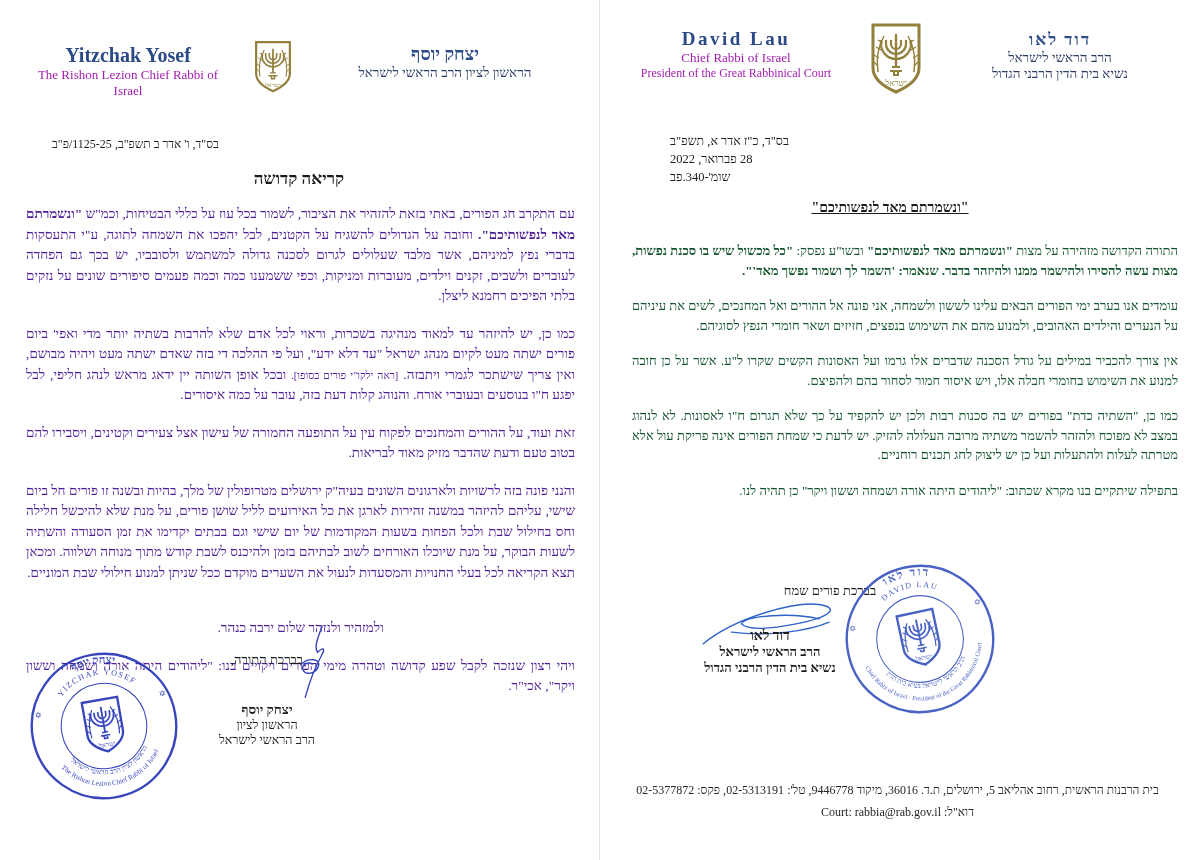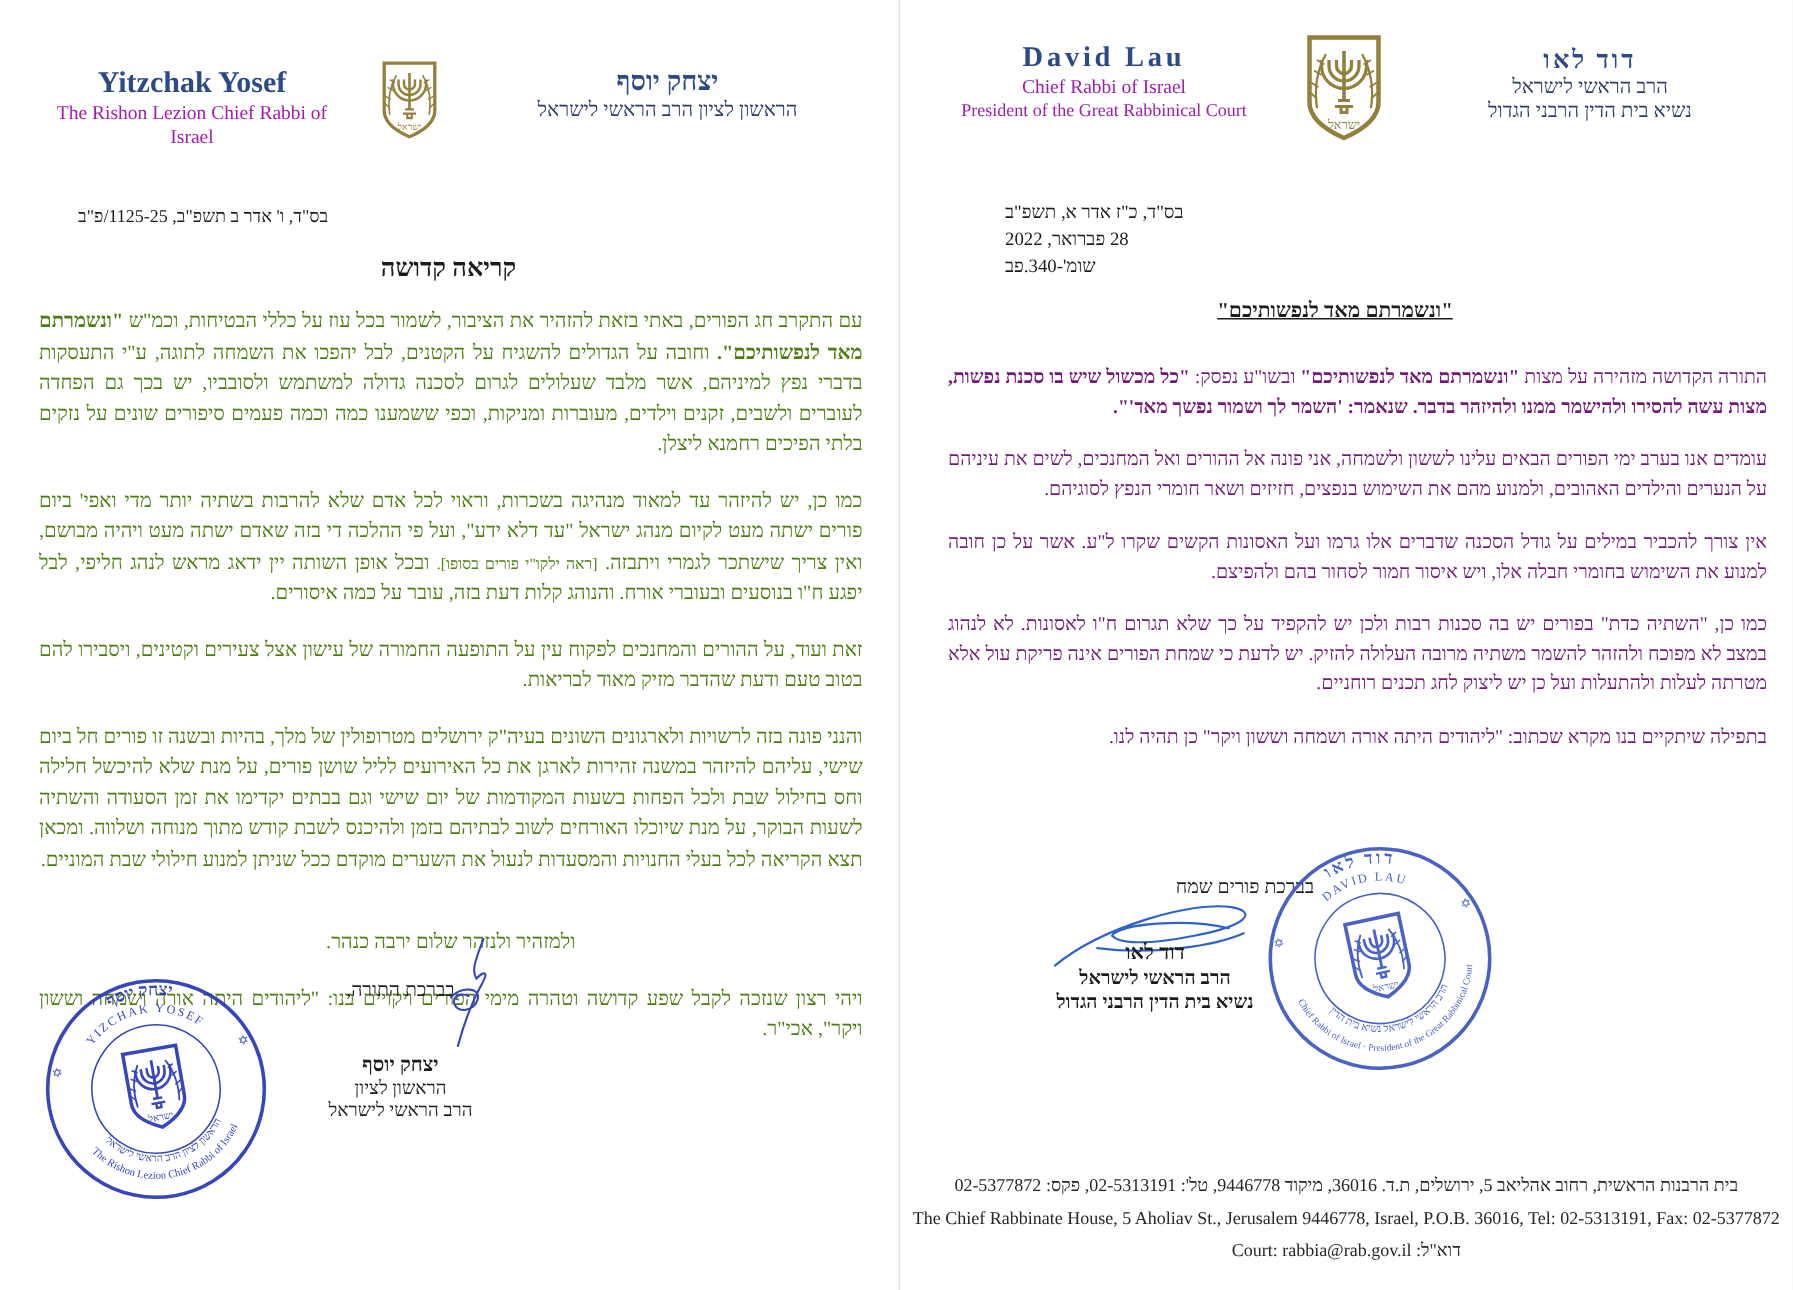--- a/index.html
+++ b/index.html
@@ -7,23 +7,23 @@
        font-family:"Liberation Serif","DejaVu Serif",serif;color:#1c1c1c;}
   .page{position:absolute;top:0;height:860px;background:#ffffff;}
   #page-left{left:0;width:694px;}
   #page-right{left:600px;width:595px;box-shadow:-1px 0 0 #e3e3e0;}
   .abs{position:absolute;}
   .he{direction:rtl;unicode-bidi:isolate;}
   .just{text-align:justify;}
   .ctr{text-align:center;}
   .b{font-weight:bold;}
   .sm{font-size:10.5px;}
-  .body-txt{font-size:13.5px;line-height:1.52;color:#4d7c0f;font-family:Liberation Serif, serif;}
+  .body-txt{font-size:13.5px;line-height:1.52;color:#4c1d95;font-family:Liberation Serif, serif;}
   .body-txt p{margin:0 0 17px 0;}
-  .rbody-txt{font-size:13px;line-height:1.5;color:#701a75;}
+  .rbody-txt{font-size:13px;line-height:1.5;color:#14532d;}
   .rbody-txt p{margin:0 0 16px 0;}
   .stamp{opacity:.92;}
   .hdr-name-en{font-size:20px;font-weight:bold;color:#2c4a87;}
   .hdr-sub-en{font-size:13px;color:#a21caf;}
   .hdr-name-he{font-size:18px;font-weight:bold;color:#2c4a87;}
   .hdr-sub-he{font-size:13.5px;color:#2b3c63;}
   .sig-name{font-weight:bold;font-size:13.5px;}
   .sig-role{font-size:12.5px;}
   .footer-line{font-size:12px;color:#26262a;text-align:center;line-height:1.8;}
 </style>
@@ -167,19 +167,18 @@
     <text fill="#3a55c0" font-size="7.5"><textPath href="#rbot2" startOffset="50%" text-anchor="middle">הרב הראשי לישראל נשיא בית הדין</textPath></text>
     <text x="10" y="58" fill="#3a55c0" font-size="9">✡</text>
     <text x="150" y="58" fill="#3a55c0" font-size="9" text-anchor="end">✡</text>
     <g color="#3a55c0">
         <use href="#emblem" x="54" y="48" width="52" height="64"></use>
       </g>
   </svg>
 
   <div class="abs" style="left:5px;top:780px;width:585px;font-family:Liberation Serif, serif;">
     <div class="footer-line he">בית הרבנות הראשית, רחוב אהליאב 5, ירושלים, ת.ד. 36016, מיקוד 9446778, טל': 02-5313191, פקס: 02-5377872</div>
-    <div class="footer-line">The Chief Rabbinate House, 5 Aholiav St., Jerusalem 9446778, Israel, P.O.B. 36016, Tel: 02-5313191, Fax: 02-5377872</div>
     <div class="footer-line">
       <span>Court: rabbia@rab.gov.il</span>
       <span class="he">דוא"ל:</span>
     </div>
   </div>
 </div>
 
 </body></html>

